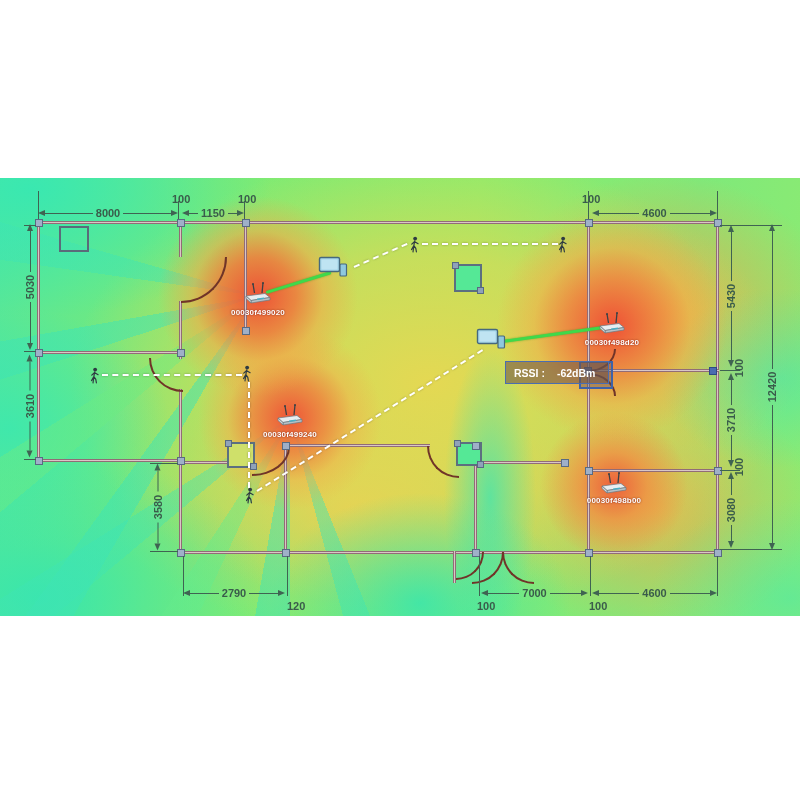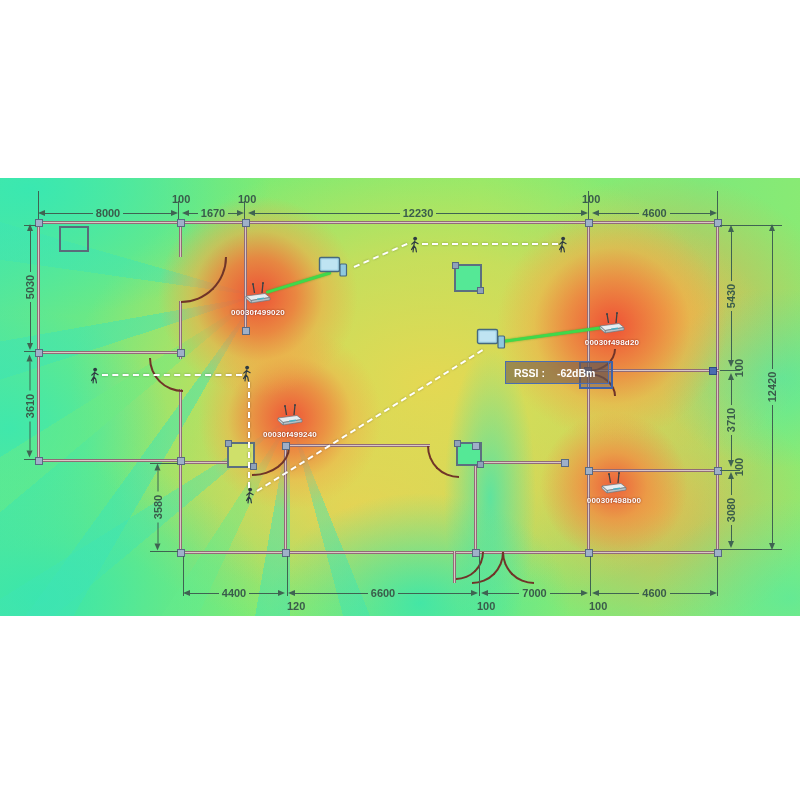--- a/index.html
+++ b/index.html
@@ -141,28 +141,21 @@
   <div class="dim" style="left:38px;top:206px;width:140px;">
       <span class="arw l"></span>
       <span class="ln"></span>
       <b>8000</b>
       <span class="ln"></span>
       <span class="arw r"></span>
     </div>
   <div class="dim" style="left:182px;top:206px;width:62px;">
       <span class="arw l"></span>
       <span class="ln"></span>
-      <b>1670</b>
-      <span class="ln"></span>
-      <span class="arw r"></span>
-    </div>
-  <div class="dim" style="left:248px;top:206px;width:340px;">
-      <span class="arw l"></span>
-      <span class="ln"></span>
-      <b>12230</b>
+      <b>1150</b>
       <span class="ln"></span>
       <span class="arw r"></span>
     </div>
   <div class="dim" style="left:592px;top:206px;width:125px;">
       <span class="arw l"></span>
       <span class="ln"></span>
       <b>4600</b>
       <span class="ln"></span>
       <span class="arw r"></span>
     </div>
@@ -219,28 +212,21 @@
       <b>12420</b>
       <span class="ln"></span>
       <span class="arw r"></span>
     </div>
   <b class="tag v" style="left:730px;top:362px;">100</b>
   <b class="tag v" style="left:730px;top:461px;">100</b>
 
   <div class="dim" style="left:183px;top:586px;width:102px;">
       <span class="arw l"></span>
       <span class="ln"></span>
-      <b>4400</b>
-      <span class="ln"></span>
-      <span class="arw r"></span>
-    </div>
-  <div class="dim" style="left:288px;top:586px;width:190px;">
-      <span class="arw l"></span>
-      <span class="ln"></span>
-      <b>6600</b>
+      <b>2790</b>
       <span class="ln"></span>
       <span class="arw r"></span>
     </div>
   <div class="dim" style="left:481px;top:586px;width:107px;">
       <span class="arw l"></span>
       <span class="ln"></span>
       <b>7000</b>
       <span class="ln"></span>
       <span class="arw r"></span>
     </div>

